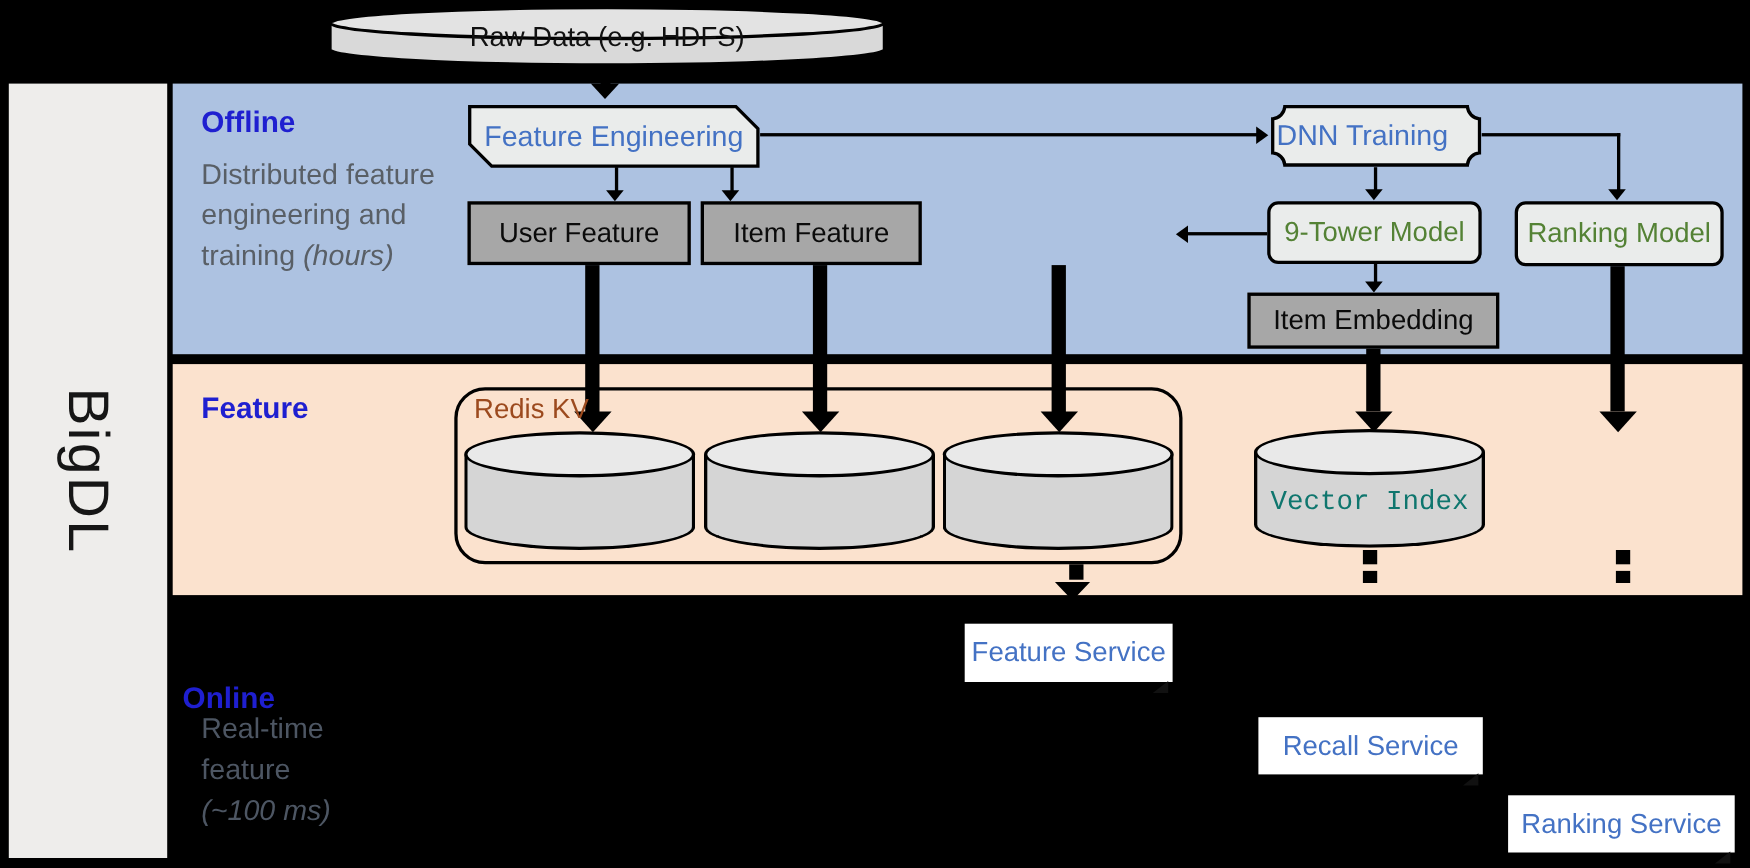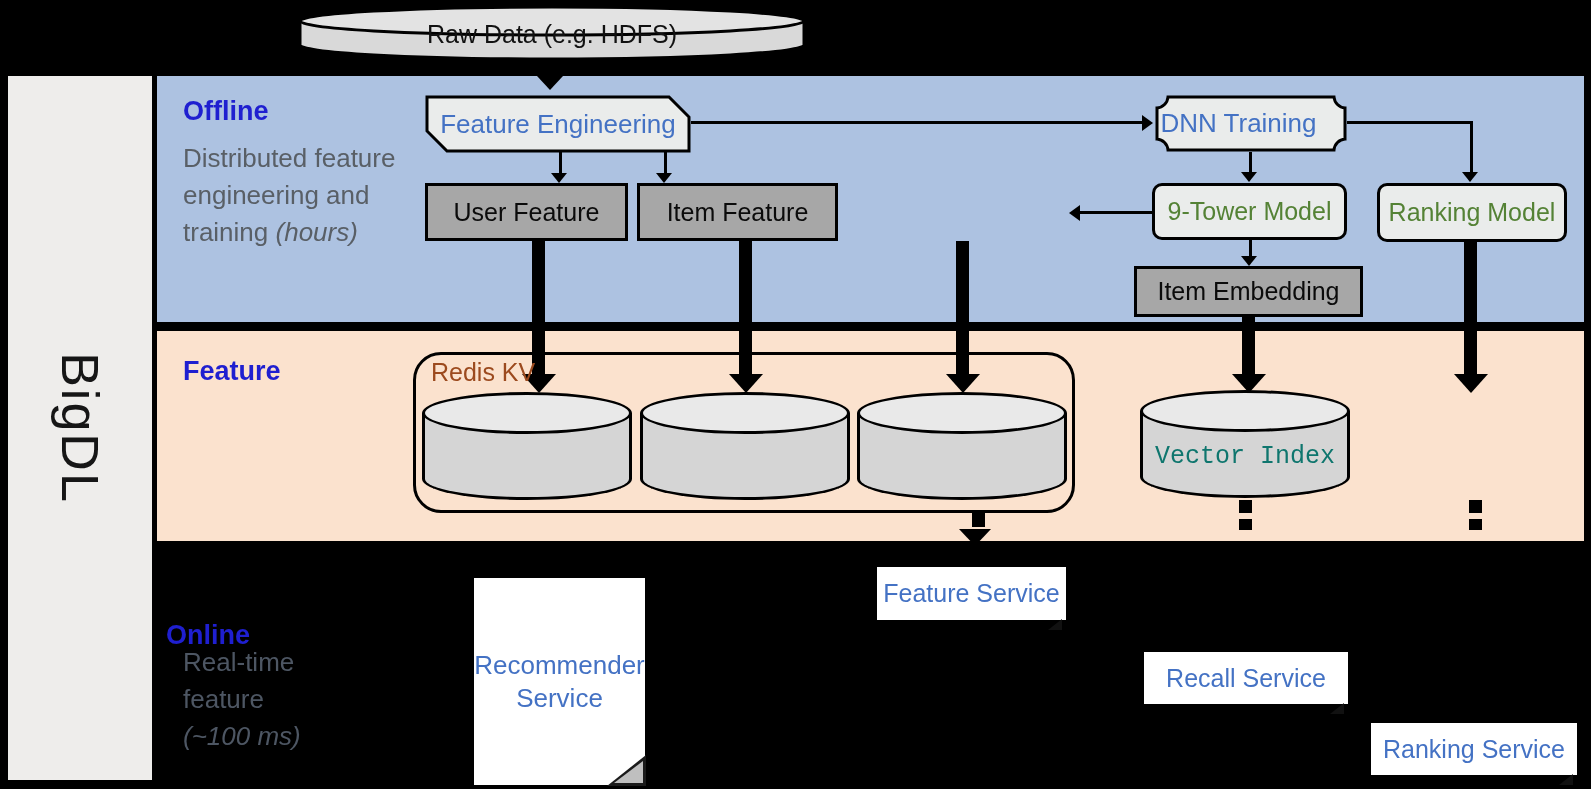--- a/index.html
+++ b/index.html
@@ -166,21 +166,14 @@
         <polygon points="1,12 15,1 15,12" fill="#111"></polygon>
       </svg>
   </div>
   <div class="abs box service" style="left:1371px;top:723px;width:206px;height:52px;">
     <span>Ranking Service</span>
     <svg class="fold-sm" width="16" height="13">
         <polygon points="1,12 15,1 15,12" fill="#111"></polygon>
       </svg>
   </div>
 
-  <div class="abs box service" style="left:474px;top:578px;width:171px;height:207px;font-size:26px;line-height:1.25;padding:0 2px;">
-    <span>Recommender Service</span>
-    <svg class="doc-fold" width="40" height="34">
-      <polygon points="0,33 39,2 39,33" fill="#1b1b1b"></polygon>
-      <polygon points="7,30 36,8 36,30" fill="#bfbfbf"></polygon>
-    </svg>
-  </div>
 
 </div>
 
 </body></html>

